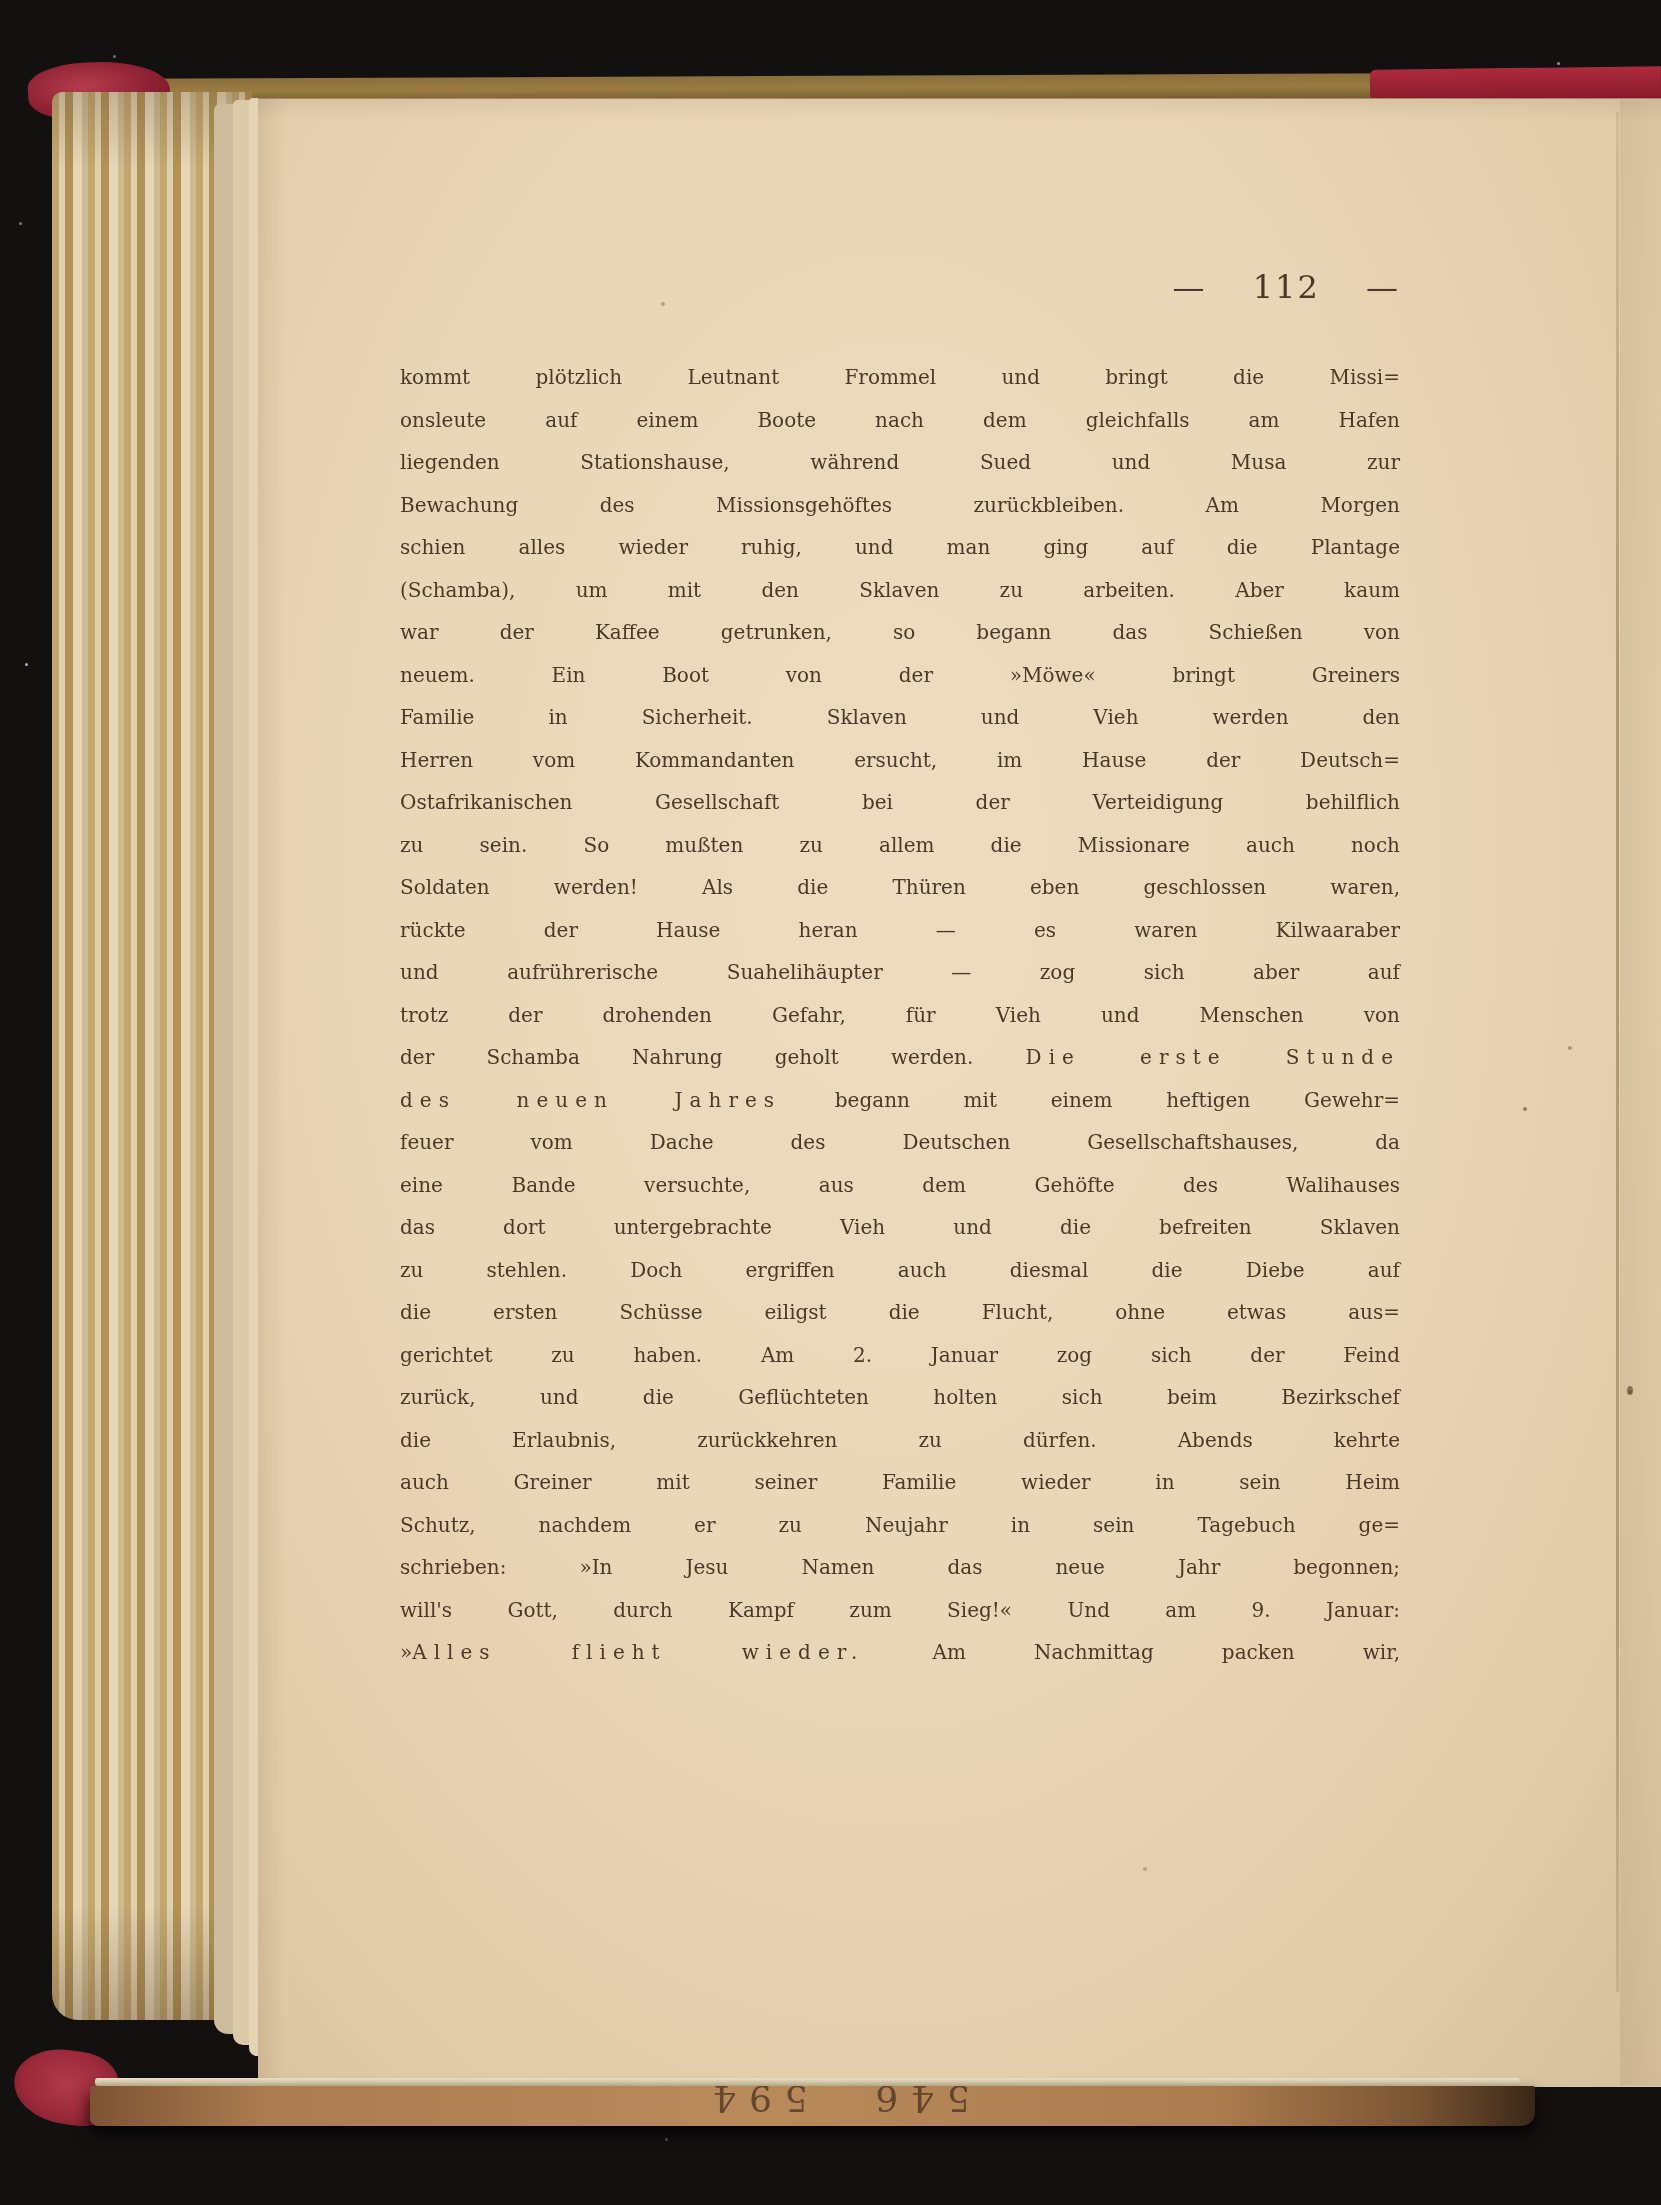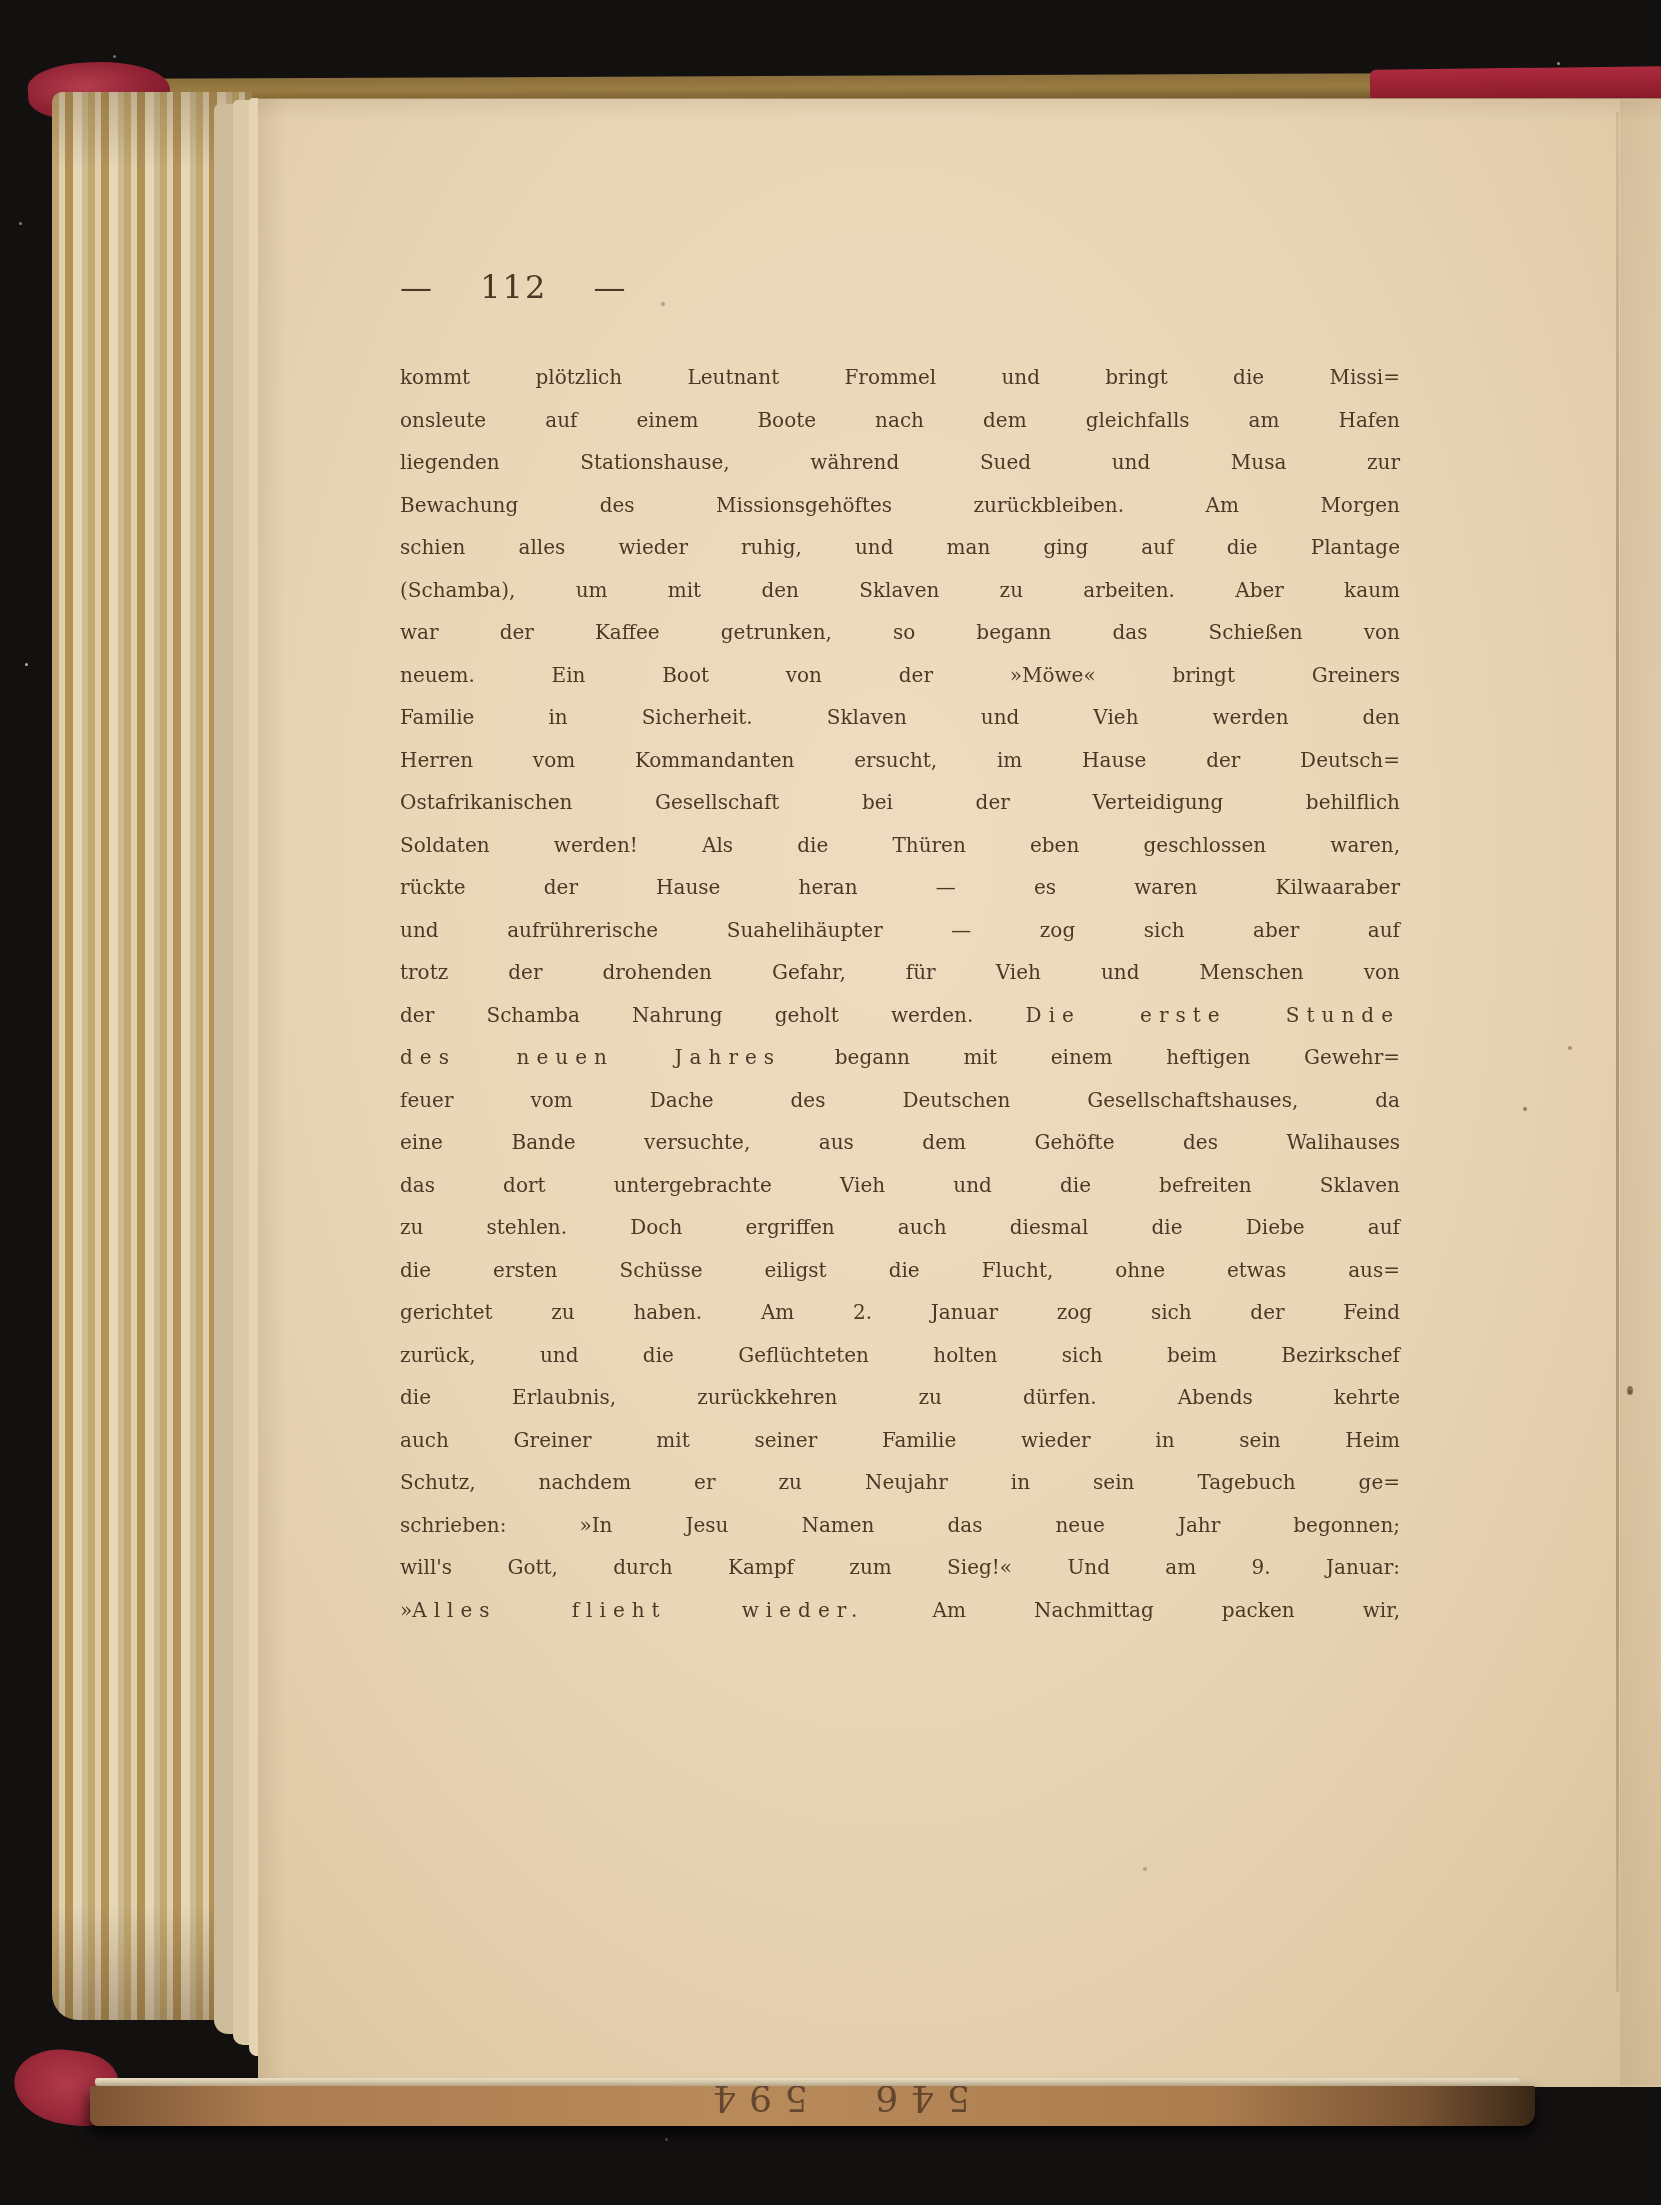--- a/index.html
+++ b/index.html
@@ -134,21 +134,21 @@
     color:var(--stampink);
     opacity:.68;
     letter-spacing:13px;word-spacing:30px;
     margin-top:-6px;
     text-align:center;
   }
 
   
   .page-number{
     left:400px;top:268px;width:1000px;height:44px;
-    text-align:left;
+    text-align:right;
     font-size:32px;color:var(--ink);
     word-spacing:34px;
     letter-spacing:2px;
   }
   .text-block{
     left:400px;top:356px;width:1000px;
     font-size:20px;color:var(--ink);
     line-height:42.5px;
   }
   .line{
@@ -190,20 +190,21 @@
     <div class="line"><span>onsleute auf einem Boote nach dem gleichfalls am Hafen</span></div>
     <div class="line"><span>liegenden Stationshause, während Sued und Musa zur</span></div>
     <div class="line"><span>Bewachung des Missionsgehöftes zurückbleiben. Am Morgen</span></div>
     <div class="line"><span>schien alles wieder ruhig, und man ging auf die Plantage</span></div>
     <div class="line"><span>(Schamba), um mit den Sklaven zu arbeiten. Aber kaum</span></div>
     <div class="line"><span>war der Kaffee getrunken, so begann das Schießen von</span></div>
     <div class="line"><span>neuem. Ein Boot von der »Möwe« bringt Greiners</span></div>
     <div class="line"><span>Familie in Sicherheit. Sklaven und Vieh werden den</span></div>
     <div class="line"><span>Herren vom Kommandanten ersucht, im Hause der Deutsch=</span></div>
     <div class="line"><span>Ostafrikanischen Gesellschaft bei der Verteidigung behilflich</span></div>
+    <div class="line"><span>zu sein. So mußten zu allem die Missionare auch noch</span></div>
     <div class="line"><span>Soldaten werden! Als die Thüren eben geschlossen waren,</span></div>
     <div class="line"><span>rückte der Hause heran — es waren Kilwaaraber</span></div>
     <div class="line"><span>und aufrührerische Suahelihäupter — zog sich aber auf</span></div>
     <div class="line"><span>trotz der drohenden Gefahr, für Vieh und Menschen von</span></div>
     <div class="line"><span>der Schamba Nahrung geholt werden. </span><span class="sperr">Die erste Stunde</span></div>
     <div class="line"><span class="sperr">des neuen Jahres</span><span> begann mit einem heftigen Gewehr=</span></div>
     <div class="line"><span>feuer vom Dache des Deutschen Gesellschaftshauses, da</span></div>
     <div class="line"><span>eine Bande versuchte, aus dem Gehöfte des Walihauses</span></div>
     <div class="line"><span>das dort untergebrachte Vieh und die befreiten Sklaven</span></div>
     <div class="line"><span>zu stehlen. Doch ergriffen auch diesmal die Diebe auf</span></div>

